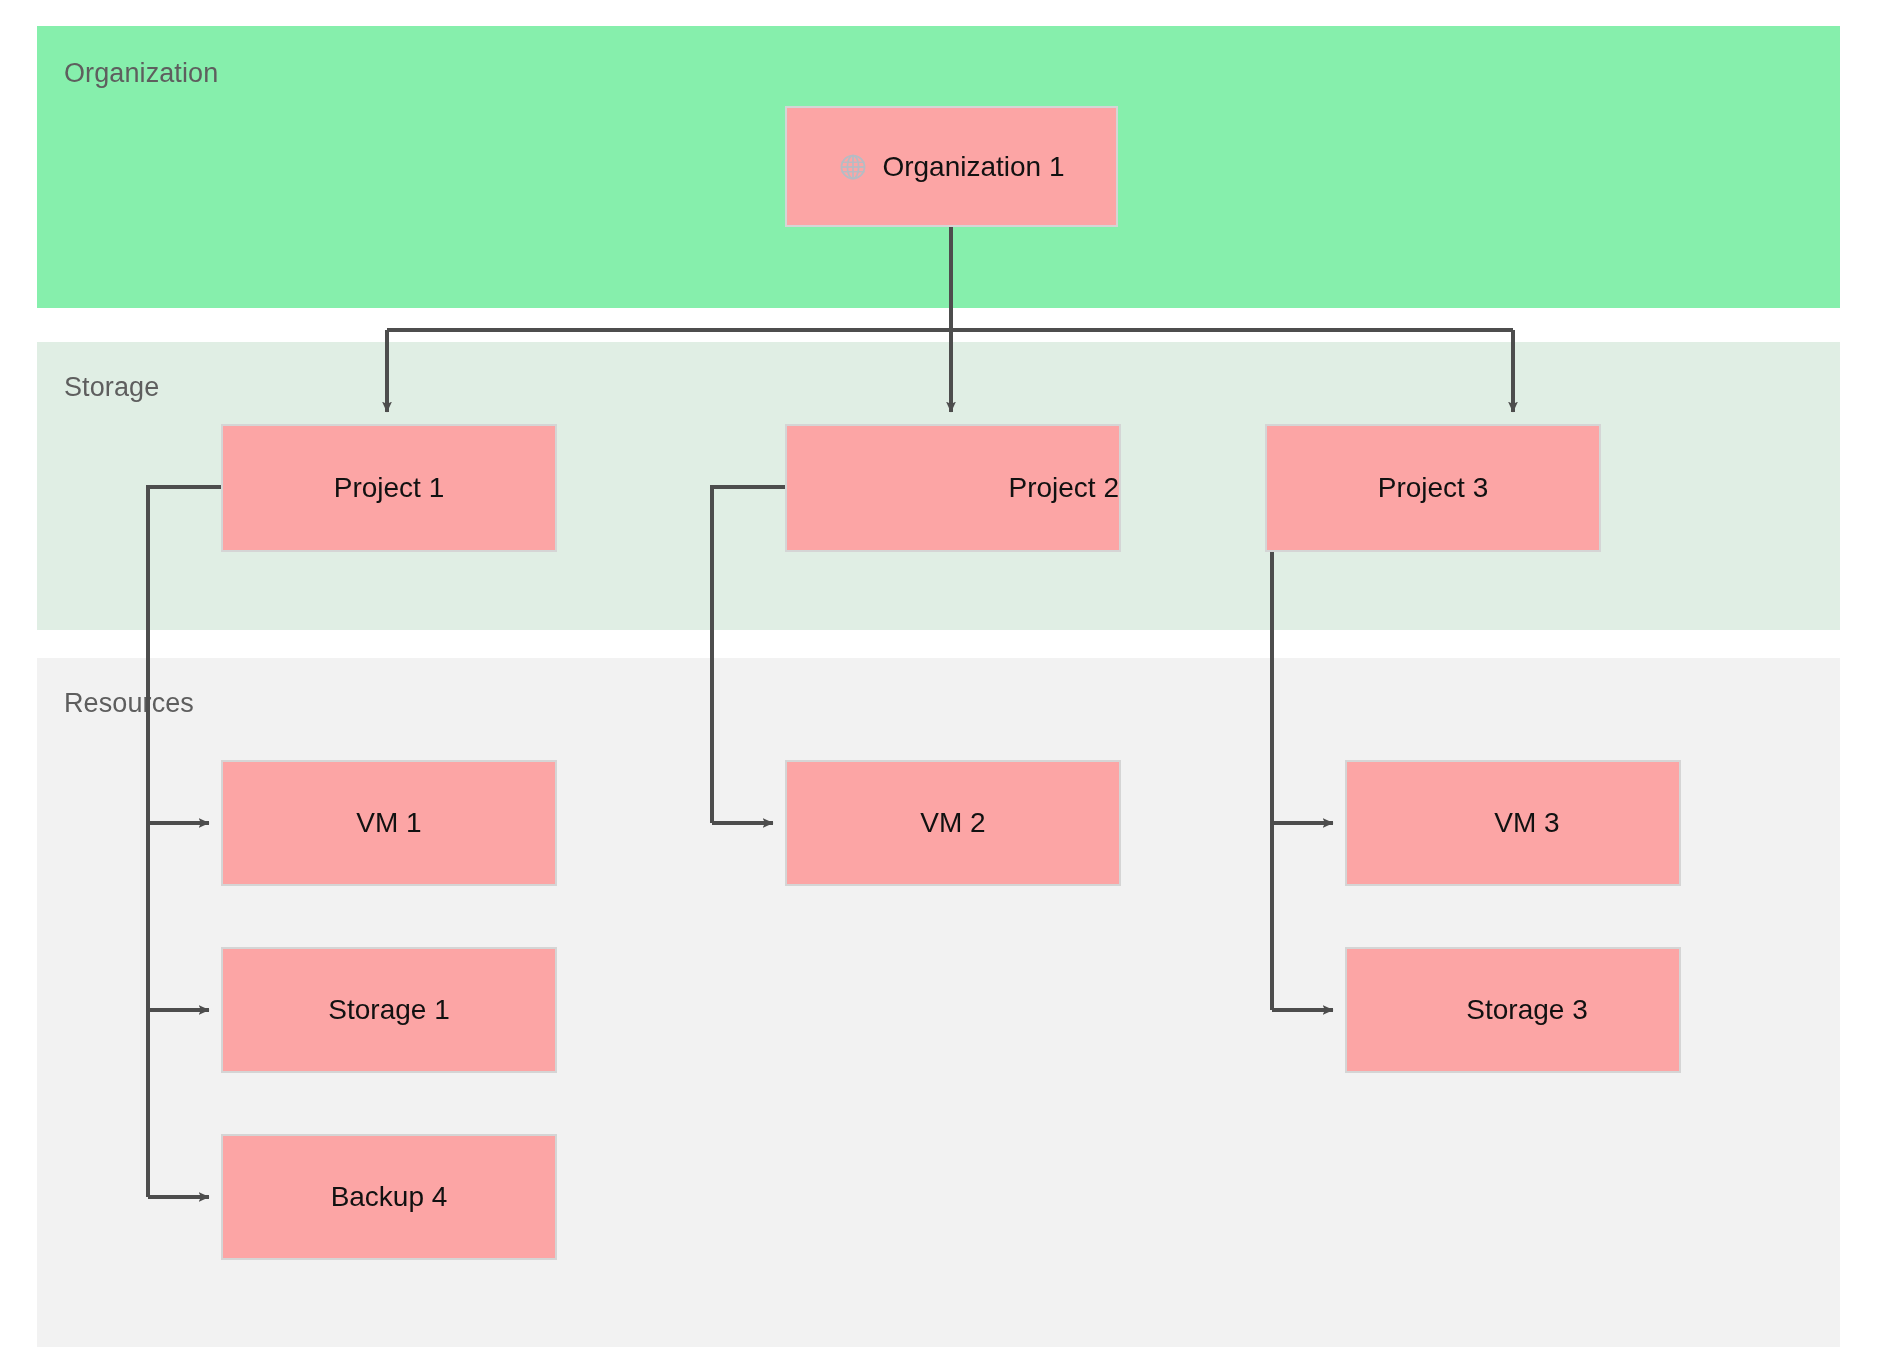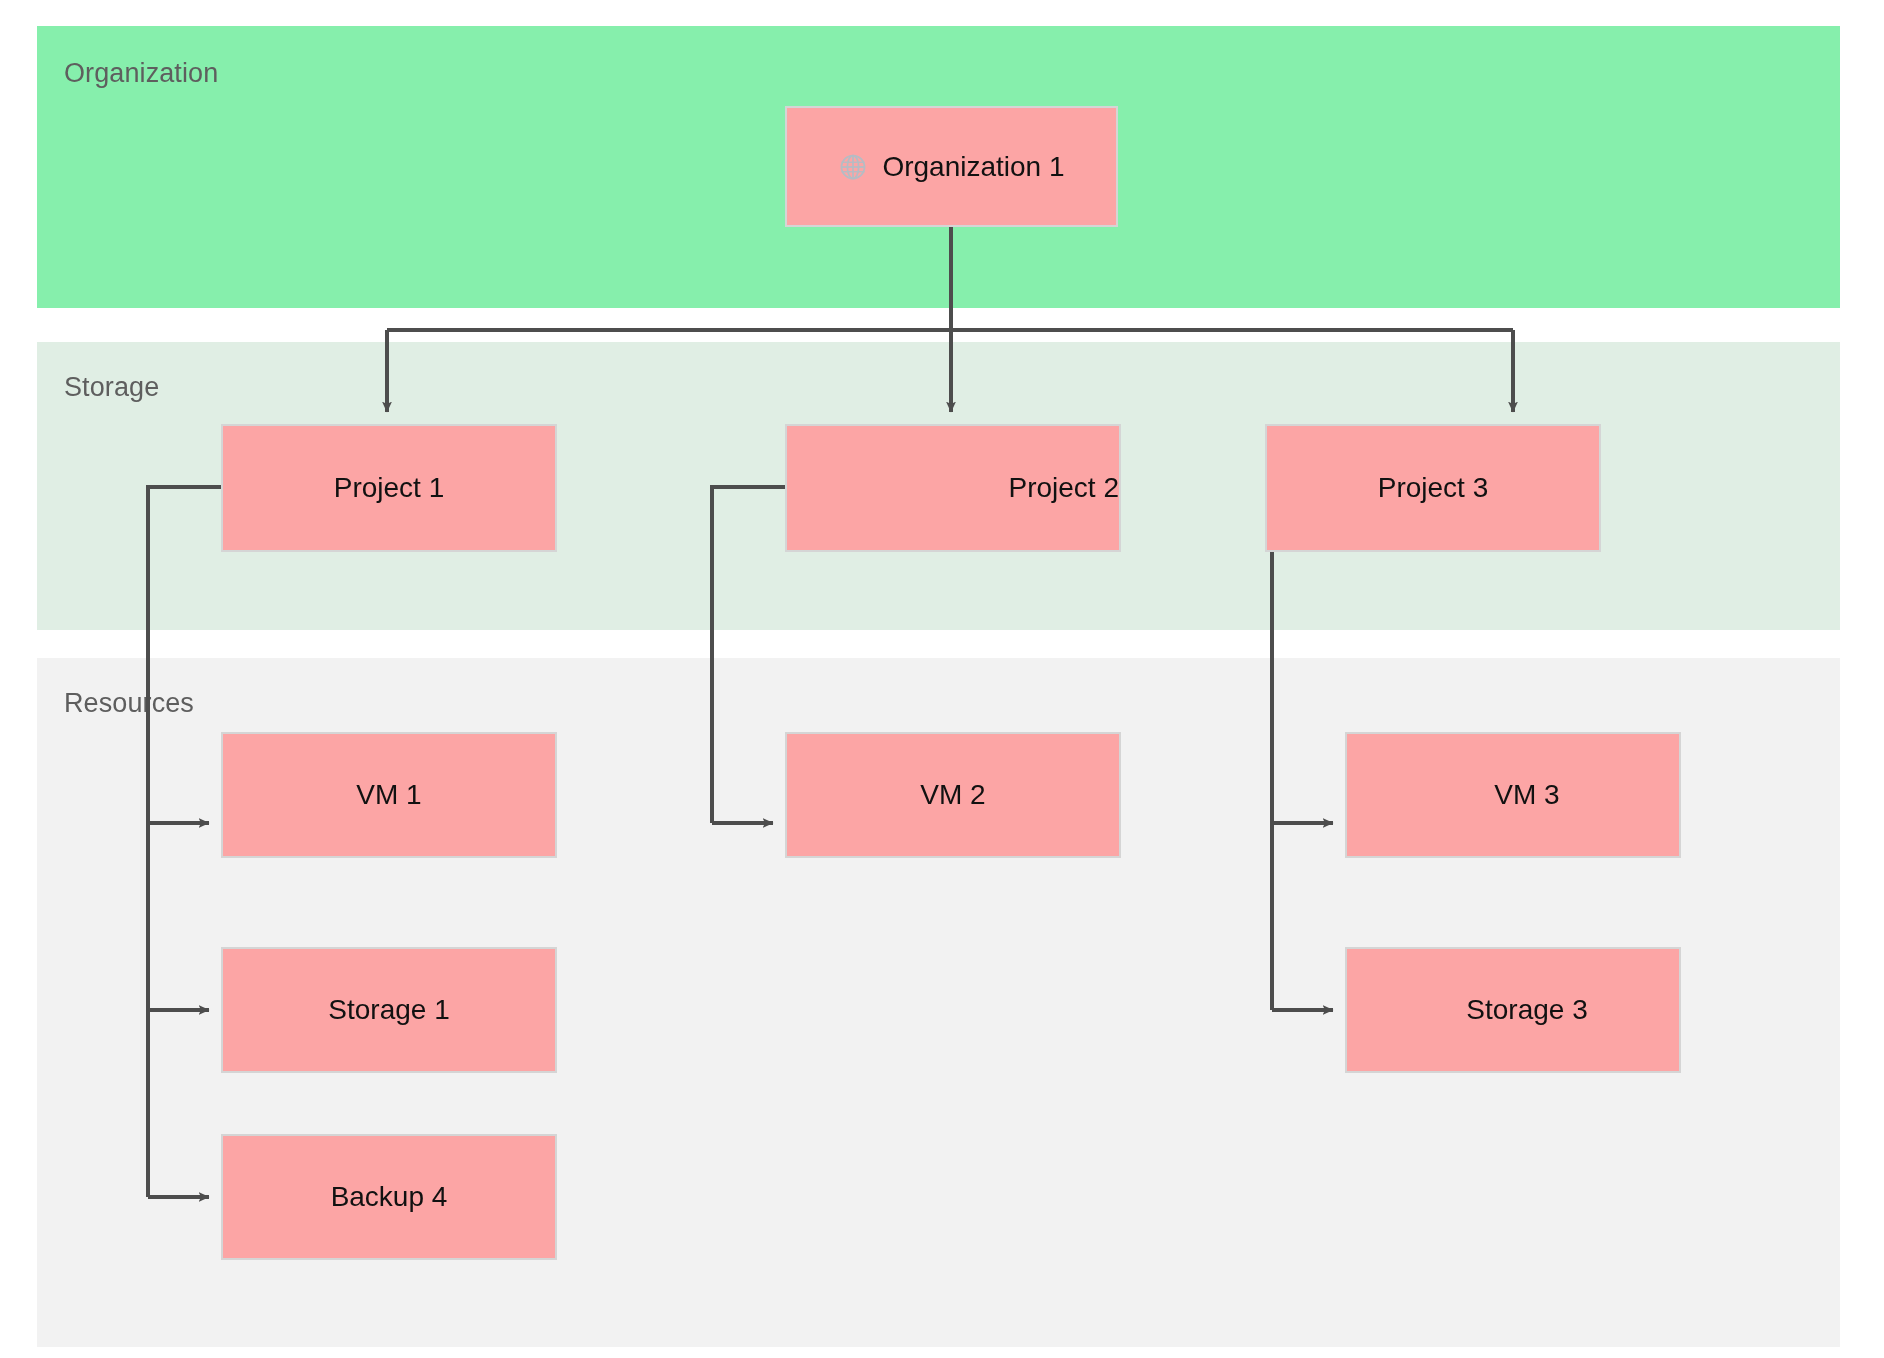--- a/index.html
+++ b/index.html
@@ -93,21 +93,21 @@
   .node-project-2 { left: 785px; justify-content: flex-end; }
   .node-project-3 { left: 1265px; }
 
   .node-resource {
     width: 336px;
     height: 126px;
   }
   .res-col-1 { left: 221px; }
   .res-col-2 { left: 785px; }
   .res-col-3 { left: 1345px; padding-left: 28px; }
-  .res-row-1 { top: 732px; }
+  .res-row-1 { top: 760px; }
   .res-row-2 { top: 947px; }
   .res-row-3 { top: 1134px; }
 
   .globe-icon {
     display: inline-flex;
     width: 30px;
     height: 30px;
     flex: 0 0 30px;
   }
   .globe-icon svg { display: block; }

